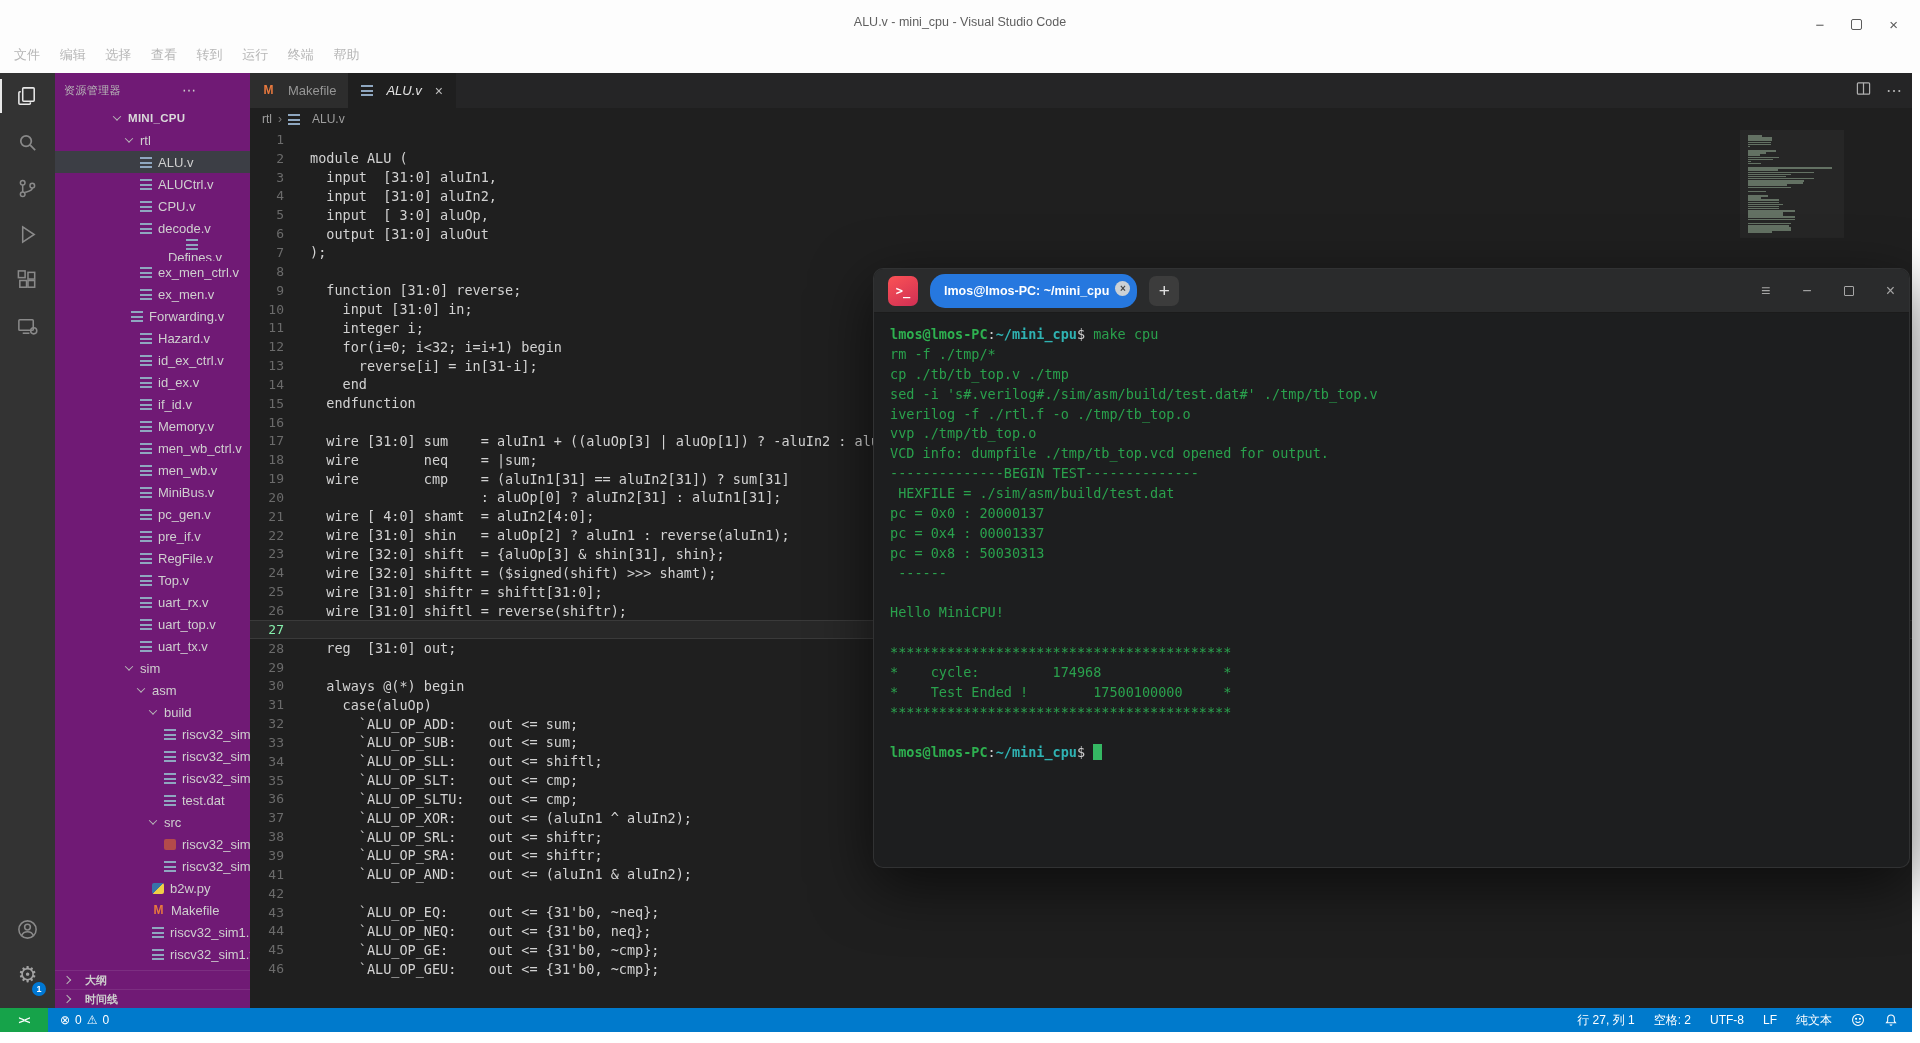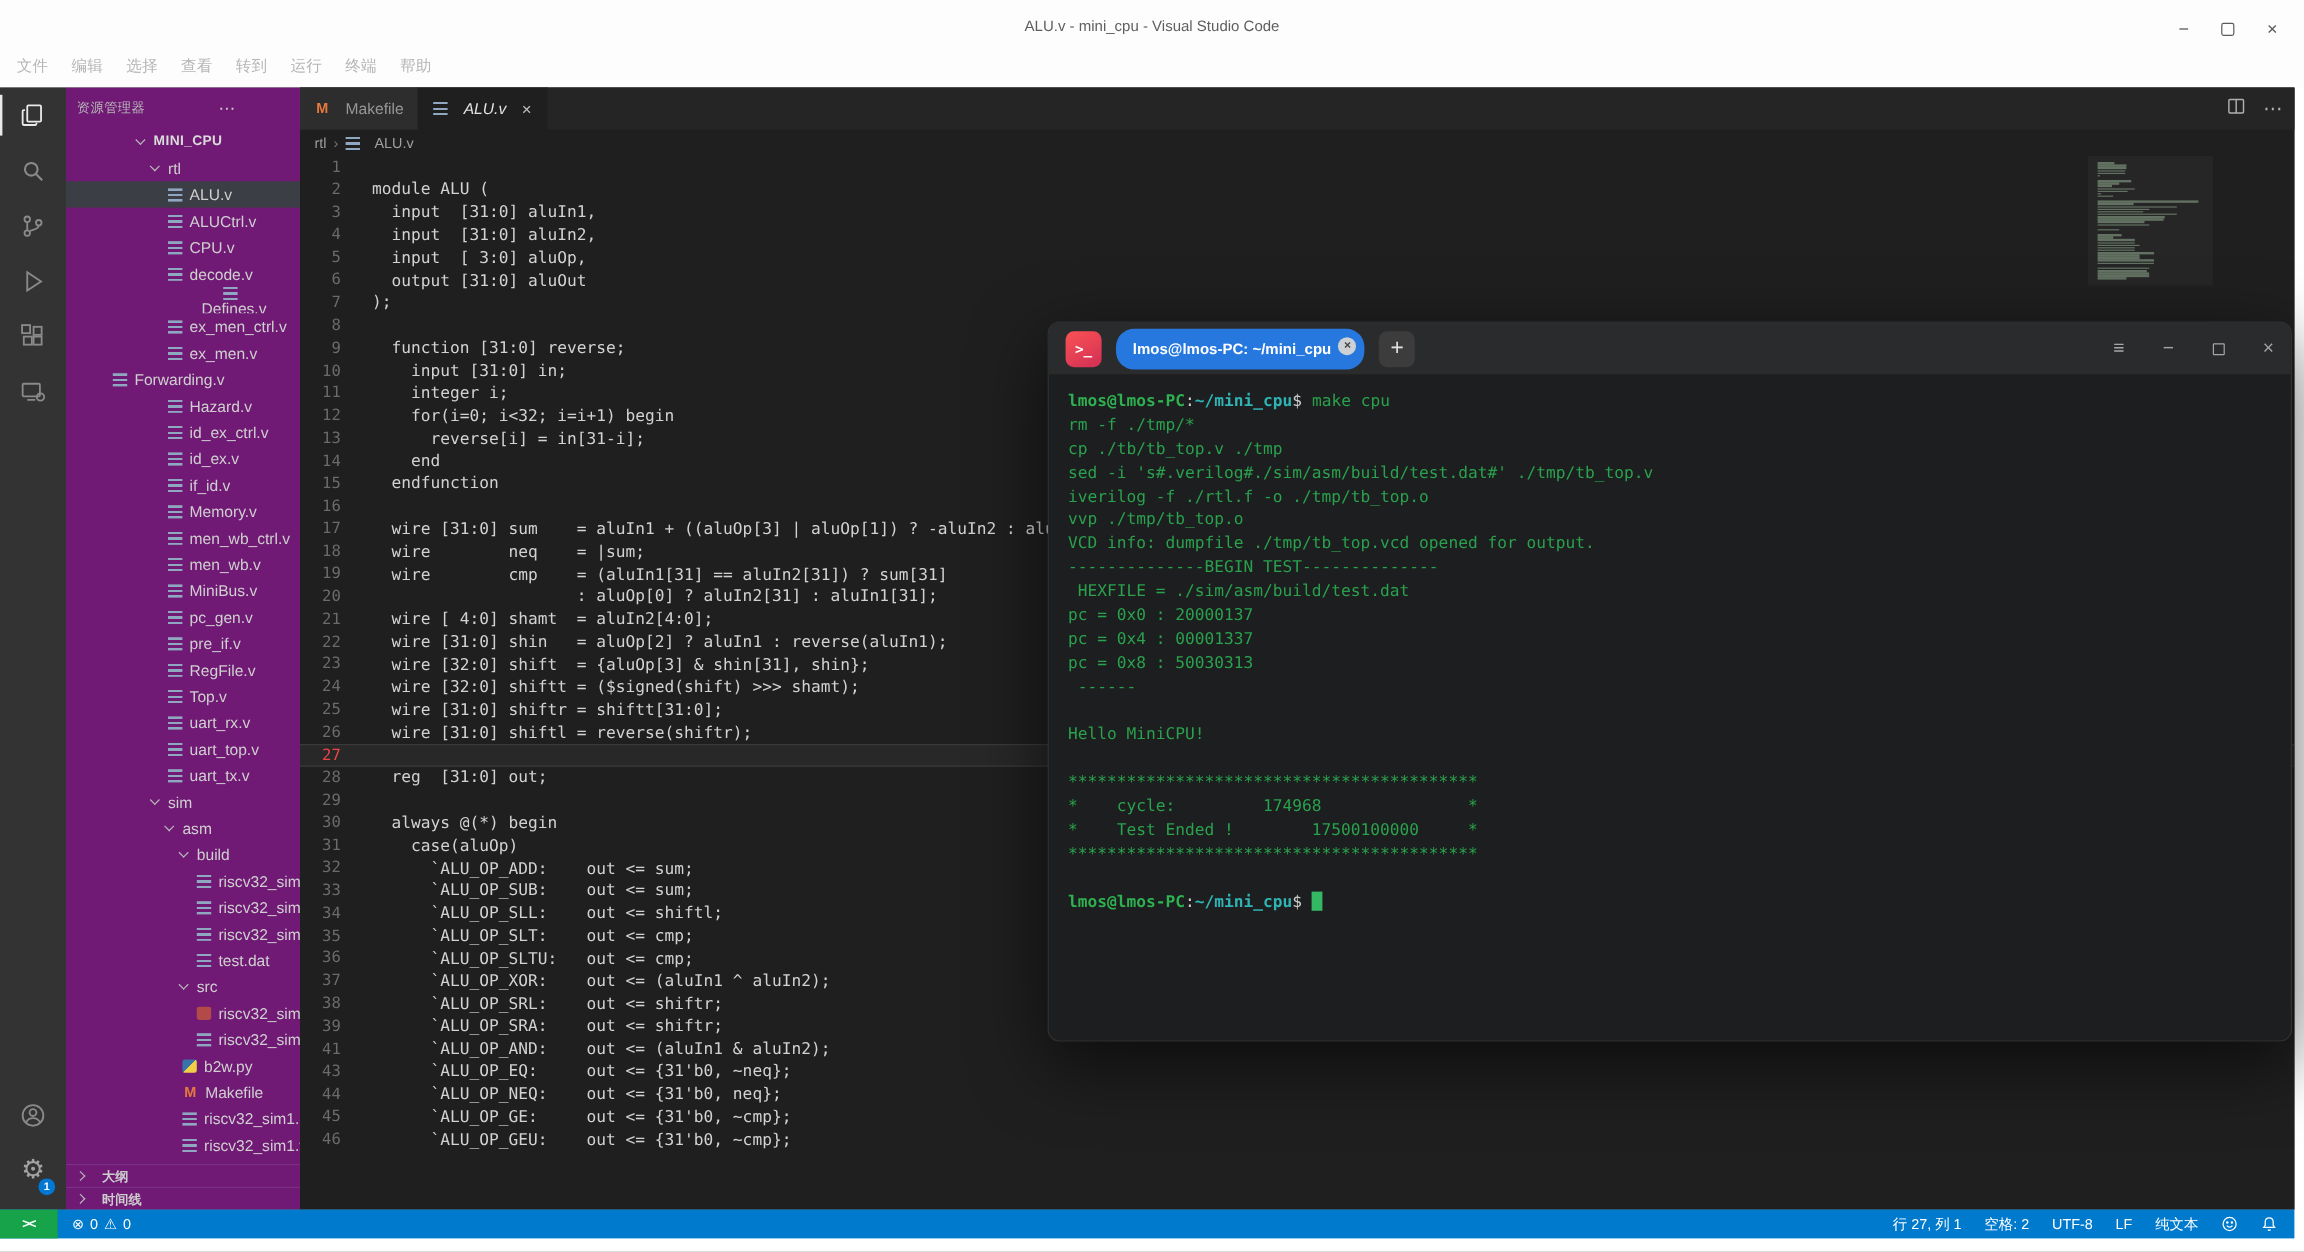--- a/index.html
+++ b/index.html
@@ -73,21 +73,21 @@
                 align-items:center; gap:6px; padding-left:12px; font-size:12px; color:#9f9f9f; }
   #breadcrumb .sep { color:#767676; }
 
   #codearea { position:absolute; left:0; top:57px; right:0; bottom:0; overflow:hidden;
               font-family:"DejaVu Sans Mono", monospace; font-size:13.5px; }
   .cl { height:18.85px; display:flex; white-space:pre; align-items:center; }
   .cl .ln { width:34px; text-align:right; color:#6b6b6b; margin-right:26px; flex:none; font-size:13px; }
   .cl .ct { color:#d2d2d2; }
   .cl.cur { background:rgba(255,255,255,.045);
             box-shadow:inset 0 1px 0 #3a3a3a, inset 0 -1px 0 #3a3a3a; }
-  .cl.cur .ln { color:#ef4444; }
+  .cl.cur .ln { color:#86efac; }
 
   #minimap { position:absolute; left:1490px; top:0; width:104px; height:108px; padding:3px 0 0 8px;
              background:rgba(255,255,255,.035); }
   #minimap .mbar { height:1.5px; margin-bottom:0.65px; background:rgba(150,175,150,.55); }
 
   
   #terminalwin { position:absolute; left:873px; top:268px; width:1037px; height:600px;
                  background:#1d1e1f; border:1px solid rgba(255,255,255,.09); border-radius:10px;
                  box-shadow:0 18px 60px rgba(0,0,0,.6); z-index:20; overflow:hidden; }
   #t-tabbar { height:44px; background:#2a2b2c; border-bottom:1px solid #1b1b1b; display:flex;
@@ -244,21 +244,21 @@
             <span>Defines.v</span>
           </div>
           <div class="row" style="padding-left: 85px;">
             <span class="fico fi-v"></span>
             <span>ex_men_ctrl.v</span>
           </div>
           <div class="row" style="padding-left: 85px;">
             <span class="fico fi-v"></span>
             <span>ex_men.v</span>
           </div>
-          <div class="row" style="padding-left: 39px;">
+          <div class="row" style="padding-left: 76px;">
             <span class="fico fi-v"></span>
             <span>Forwarding.v</span>
           </div>
           <div class="row" style="padding-left: 85px;">
             <span class="fico fi-v"></span>
             <span>Hazard.v</span>
           </div>
           <div class="row" style="padding-left: 85px;">
             <span class="fico fi-v"></span>
             <span>id_ex_ctrl.v</span>
@@ -445,20 +445,21 @@
             <div class="cl"><span class="ln">31</span><span class="ct">    case(aluOp)</span></div>
             <div class="cl"><span class="ln">32</span><span class="ct">      `ALU_OP_ADD:    out &lt;= sum;</span></div>
             <div class="cl"><span class="ln">33</span><span class="ct">      `ALU_OP_SUB:    out &lt;= sum;</span></div>
             <div class="cl"><span class="ln">34</span><span class="ct">      `ALU_OP_SLL:    out &lt;= shiftl;</span></div>
             <div class="cl"><span class="ln">35</span><span class="ct">      `ALU_OP_SLT:    out &lt;= cmp;</span></div>
             <div class="cl"><span class="ln">36</span><span class="ct">      `ALU_OP_SLTU:   out &lt;= cmp;</span></div>
             <div class="cl"><span class="ln">37</span><span class="ct">      `ALU_OP_XOR:    out &lt;= (aluIn1 ^ aluIn2);</span></div>
             <div class="cl"><span class="ln">38</span><span class="ct">      `ALU_OP_SRL:    out &lt;= shiftr;</span></div>
             <div class="cl"><span class="ln">39</span><span class="ct">      `ALU_OP_SRA:    out &lt;= shiftr;</span></div>
             <div class="cl"><span class="ln">41</span><span class="ct">      `ALU_OP_AND:    out &lt;= (aluIn1 &amp; aluIn2);</span></div>
+            <div class="cl"><span class="ln">42</span><span class="ct"></span></div>
             <div class="cl"><span class="ln">43</span><span class="ct">      `ALU_OP_EQ:     out &lt;= {31'b0, ~neq};</span></div>
             <div class="cl"><span class="ln">44</span><span class="ct">      `ALU_OP_NEQ:    out &lt;= {31'b0, neq};</span></div>
             <div class="cl"><span class="ln">45</span><span class="ct">      `ALU_OP_GE:     out &lt;= {31'b0, ~cmp};</span></div>
             <div class="cl"><span class="ln">46</span><span class="ct">      `ALU_OP_GEU:    out &lt;= {31'b0, ~cmp};</span></div>
           </div>
         <div id="minimap">
             <div class="mbar" style="width: 0px;"></div>
             <div class="mbar" style="width: 13.8px;"></div>
             <div class="mbar" style="width: 24.15px;"></div>
             <div class="mbar" style="width: 24.15px;"></div>

